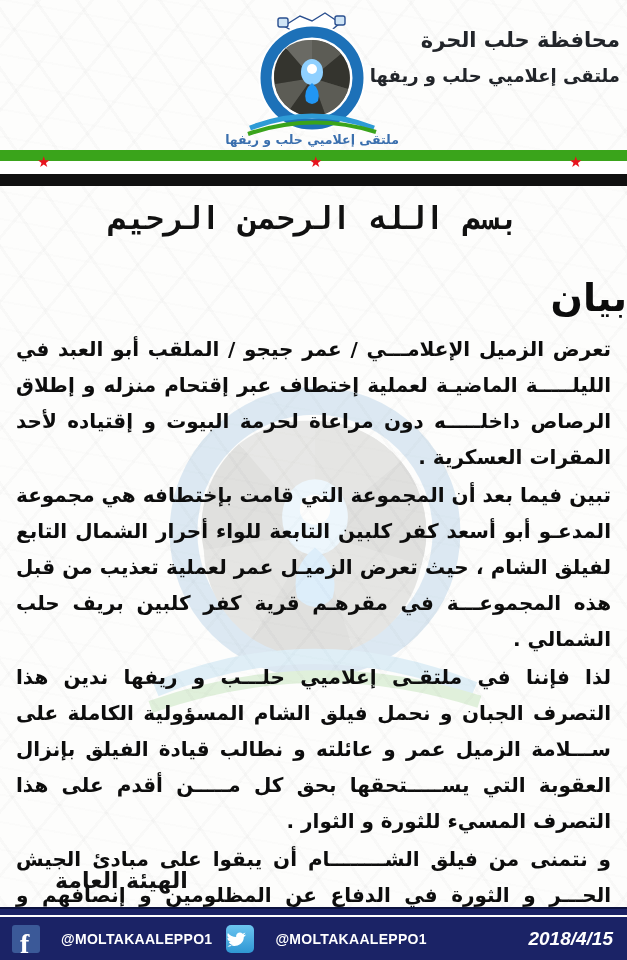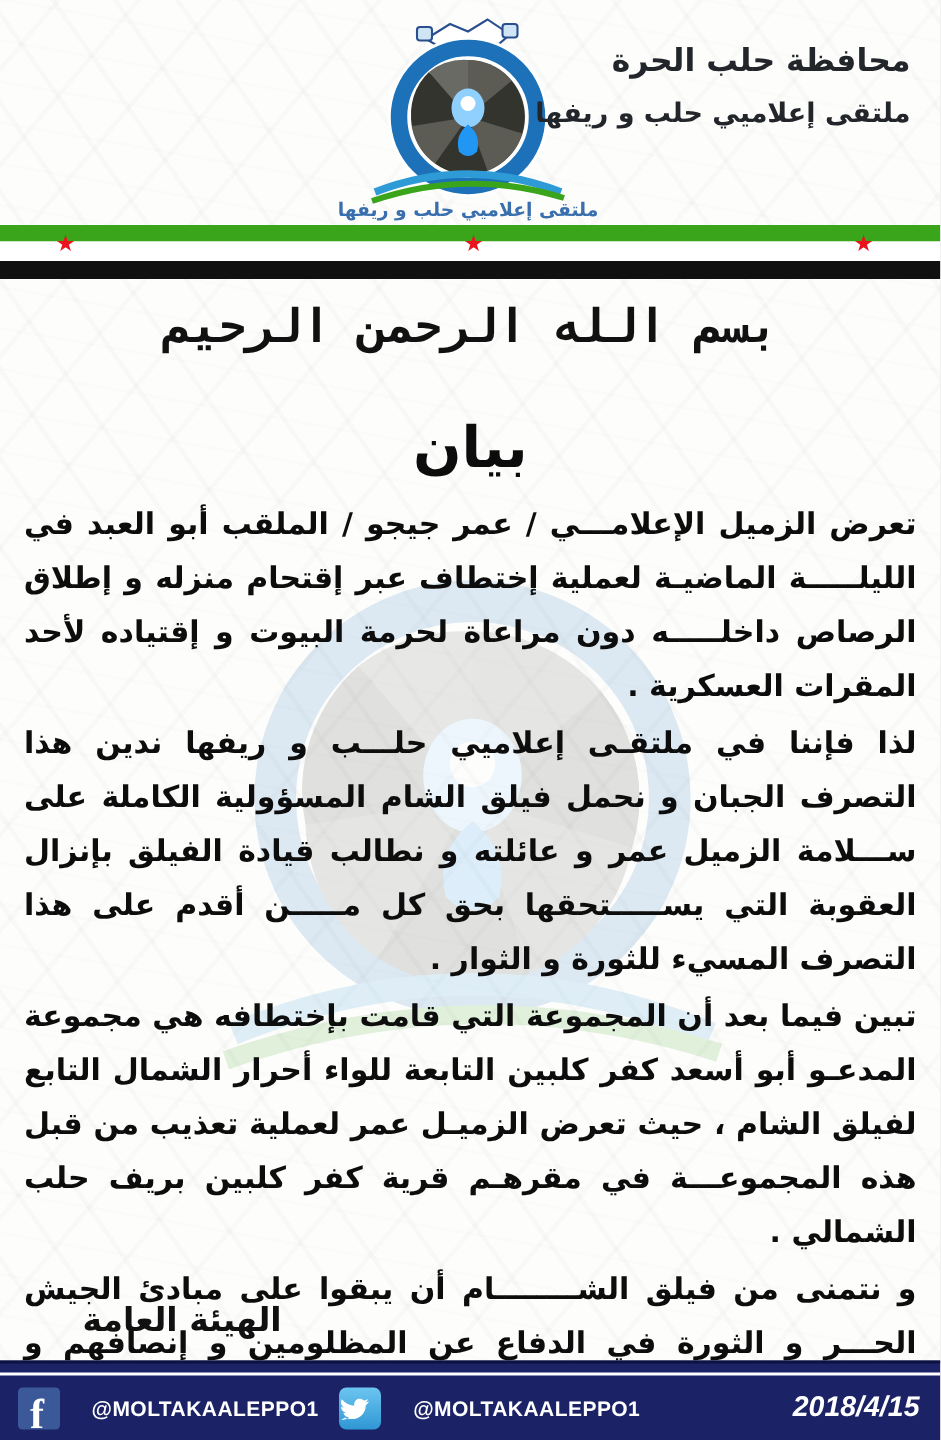--- a/index.html
+++ b/index.html
@@ -15,21 +15,21 @@
     background:
       repeating-linear-gradient(55deg, rgba(120,120,120,0.035) 0 3px, transparent 3px 34px),
       repeating-linear-gradient(-50deg, rgba(120,120,120,0.03) 0 3px, transparent 3px 41px),
       repeating-linear-gradient(10deg, rgba(140,140,140,0.02) 0 2px, transparent 2px 27px);
   }
   .watermark { position:absolute; left:100px; top:330px; opacity:0.14; }
 
   
   .logo-wrap { position:absolute; left:222px; top:4px; width:180px; height:148px; }
   .org-text {
-    position:absolute; top:28px; right:20px; text-align:right;
+    position:absolute; top:28px; right:7px; text-align:right;
     direction:rtl; color:#22252a;
   }
   .org-text .t1 { font-size:21px; font-weight:bold; }
   .org-text .t2 { font-size:18px; font-weight:bold; margin-top:13px; }
   .logo-caption {
     position:absolute; top:128px; left:0; width:100%;
     text-align:center; font-size:12.5px; font-weight:bold; color:#3a6fae; direction:rtl;
   }
 
   
@@ -40,21 +40,21 @@
   .flag .star { position:absolute; top:5px; font-size:15px; line-height:15px; color:#e8131d; }
   .star.s1 { left:37px; } .star.s2 { left:309px; } .star.s3 { left:569px; }
 
   
   .basmala {
     position:absolute; top:200px; left:0; width:100%; text-align:center;
     direction:rtl; font-size:31px; font-weight:bold; color:#111;
     font-family:Liberation Mono, monospace;
   }
   .doc-title {
-    position:absolute; top:276px; left:0; width:100%; text-align:center;
+    position:absolute; top:276px; left:0; width:100%; 
     direction:rtl; font-size:38px; font-weight:bold; color:#0c0c0c;
   }
   .body-text {
     position:absolute; top:331px; left:16px; right:16px;
     direction:rtl; text-align:justify; color:#0d0d0d;
     font-size:20px; font-weight:bold; line-height:36px;
   }
   .body-text p { margin:0 0 2px 0; }
   .signature {
     position:absolute; top:820px; left:55px;
@@ -160,22 +160,22 @@
     <span class="star s2">★</span>
     <span class="star s3">★</span>
   </div>
 
   <div class="basmala" lang="ar">بسم الله الرحمن الرحيم</div>
 
   <div class="doc-title" lang="ar">بيان</div>
 
   <div class="body-text" lang="ar">
     <p>تعرض الزميل الإعلامـــي / عمر جيجو / الملقب أبو العبد في الليلـــــة الماضيـة لعملية إختطاف عبر إقتحام منزله و إطلاق الرصاص داخلـــــه دون مراعاة لحرمة البيوت و إقتياده لأحد المقرات العسكرية .</p>
+    <p>تبين فيما بعد أن المجموعة التي قامت بإختطافه هي مجموعة المدعـو أبو أسعد كفر كلبين التابعة للواء أحرار الشمال التابع لفيلق الشام ، حيث تعرض الزميـل عمر لعملية تعذيب من قبل هذه المجموعـــة في مقرهـم قرية كفر كلبين بريف حلب الشمالي .</p>
     <p>لذا فإننا في ملتقـى إعلاميي حلـــب و ريفها ندين هذا التصرف الجبان و نحمل فيلق الشام المسؤولية الكاملة على ســـلامة الزميل عمر و عائلته و نطالب قيادة الفيلق بإنزال العقوبة التي يســـــتحقها بحق كل مـــــن أقدم على هذا التصرف المسيء للثورة و الثوار .</p>
-    <p>تبين فيما بعد أن المجموعة التي قامت بإختطافه هي مجموعة المدعـو أبو أسعد كفر كلبين التابعة للواء أحرار الشمال التابع لفيلق الشام ، حيث تعرض الزميـل عمر لعملية تعذيب من قبل هذه المجموعـــة في مقرهـم قرية كفر كلبين بريف حلب الشمالي .</p>
     <p>و نتمنى من فيلق الشــــــــام أن يبقوا على مبادئ الجيش الحـــر و الثورة في الدفاع عن المظلومين و إنصافهم و مساندة الإعلاميين في مهامهم</p>
   </div>
 
   <div class="signature" lang="ar">الهيئة العامة</div>
 
   <div class="footer">
     <div class="soc">
       <div class="icon-box fb">
           <span>f</span>
         </div>

